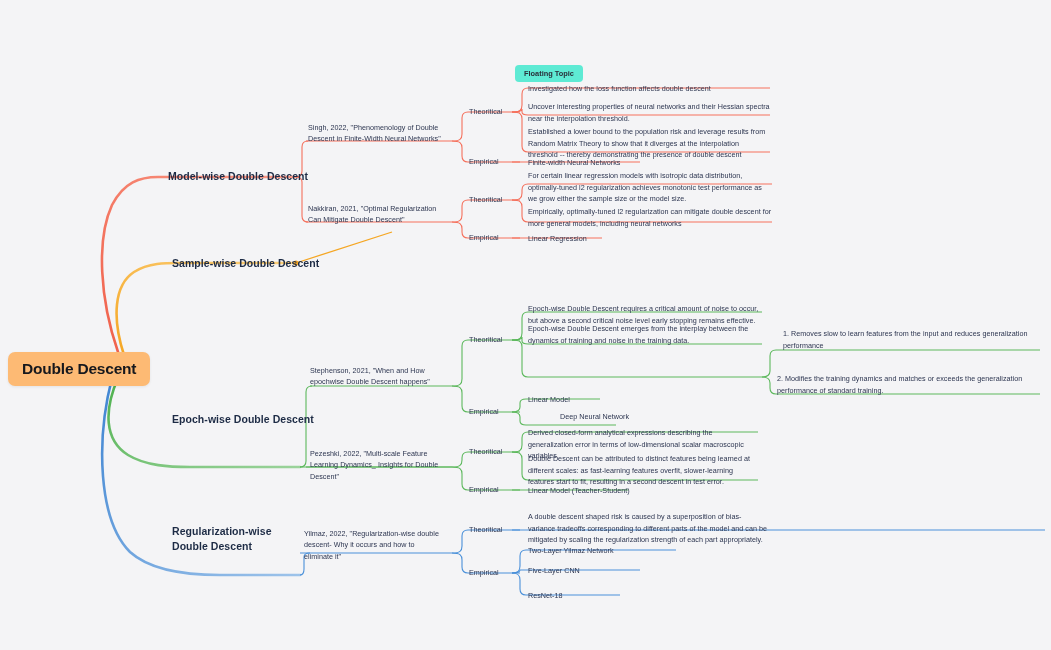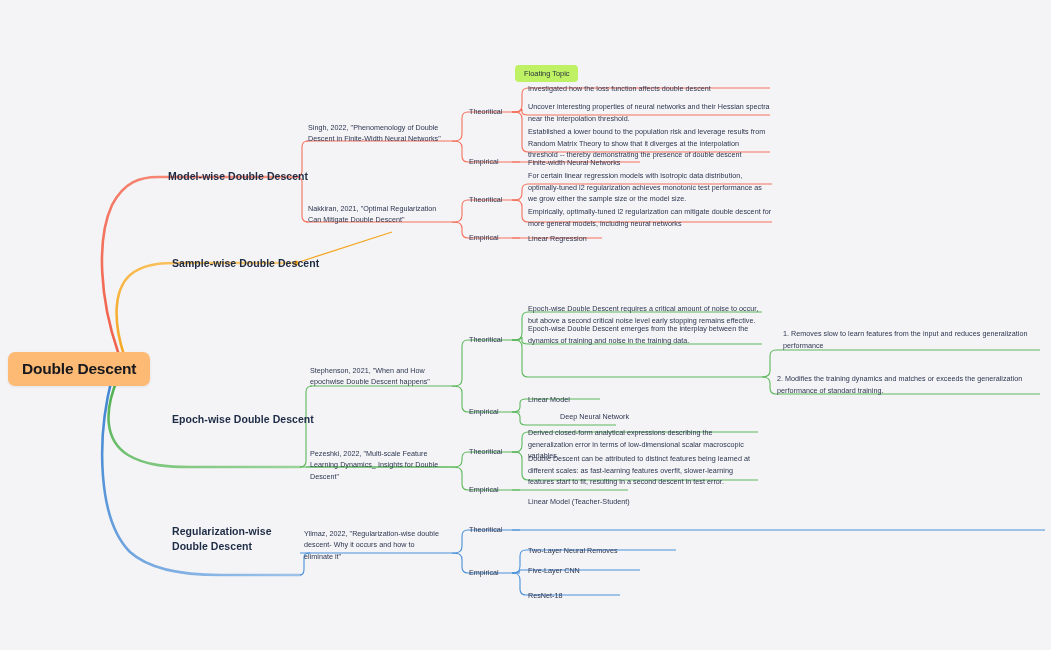--- a/index.html
+++ b/index.html
@@ -66,25 +66,25 @@
   
   .leaf {
     font-size: 7.2px;
     color: #2c3550;
     line-height: 1.62;
     letter-spacing: 0.02px;
   }
 
   
   .floating {
-    background: #bef264;
+    background: #5eead4;
     border-radius: 4px;
     padding: 4px 9px;
     font-size: 7.4px;
-    font-weight: normal;
+    font-weight: bold;
     color: #2a2f3a;
     white-space: nowrap;
   }
 </style>
 </head>
 <body>
 
 <div id="canvas">
 
   <svg id="edges" viewBox="0 0 1051 650" xmlns="http://www.w3.org/2000/svg">
@@ -219,29 +219,30 @@
   <div class="node cat" style="left:469px; top:447px;">Theoritical</div>
   <div class="node cat" style="left:469px; top:485px;">Empirical</div>
 
   <div class="node leaf" style="left:528px; top:287px; width:234px;margin-top:16px;">Epoch-wise Double Descent requires a critical amount of noise to occur, but above a second critical noise level early stopping remains effective.</div>
   <div class="node leaf" style="left:528px; top:323px; width:234px;">Epoch-wise Double Descent emerges from the interplay between the dynamics of training and noise in the training data.</div>
   <div class="node leaf" style="left:528px; top:394px; width:160px;">Linear Model</div>
   <div class="node leaf" style="left:528px; top:411px; width:160px;padding-left:32px;">Deep Neural Network</div>
 
   <div class="node leaf" style="left:528px; top:427px; width:230px;">Derived closed-form analytical expressions describing the generalization error in terms of low-dimensional scalar macroscopic variables</div>
   <div class="node leaf" style="left:528px; top:453px; width:230px;">Double Descent can be attributed to distinct features being learned at different scales: as fast-learning features overfit, slower-learning features start to fit, resulting in a second descent in test error.</div>
-  <div class="node leaf" style="left:528px; top:496px; width:200px;">Linear Model (Teacher-Student)</div>
+  <div class="node leaf" style="left:528px; top:485px; width:200px;">Linear Model (Teacher-Student)</div>
 
   <div class="node leaf" style="left:777px; top:328px; width:262px;margin-left:6px;">1. Removes slow to learn features from the input and reduces generalization performance</div>
   <div class="node leaf" style="left:777px; top:373px; width:262px;">2. Modifies the training dynamics and matches or exceeds the generalization performance of standard training.</div>
 
   <div class="node branch-title" style="left:164px; top:524px; width:120px;">Regularization-wise Double Descent</div>
 
   <div class="node paper" style="left:304px; top:528px; width:140px;">Yilmaz, 2022, "Regularization-wise double descent- Why it occurs and how to eliminate it"</div>
 
   <div class="node cat" style="left:469px; top:525px;">Theoritical</div>
   <div class="node cat" style="left:469px; top:568px;">Empirical</div>
 
-  <div class="node leaf" style="left:528px; top:545px; width:200px;">Two-Layer Neural Removes</div>
+  <div class="node leaf" style="left:528px; top:511px; width:240px;">A double descent shaped risk is caused by a superposition of bias-variance tradeoffs corresponding to different parts of the model and can be mitigated by scaling the regularization strength of each part appropriately.</div>
+  <div class="node leaf" style="left:528px; top:545px; width:200px;">Two-Layer Yilmaz Network</div>
   <div class="node leaf" style="left:528px; top:565px; width:200px;">Five-Layer CNN</div>
   <div class="node leaf" style="left:528px; top:590px; width:200px;">ResNet-18</div>
 
 </div>
 
 </body></html>

